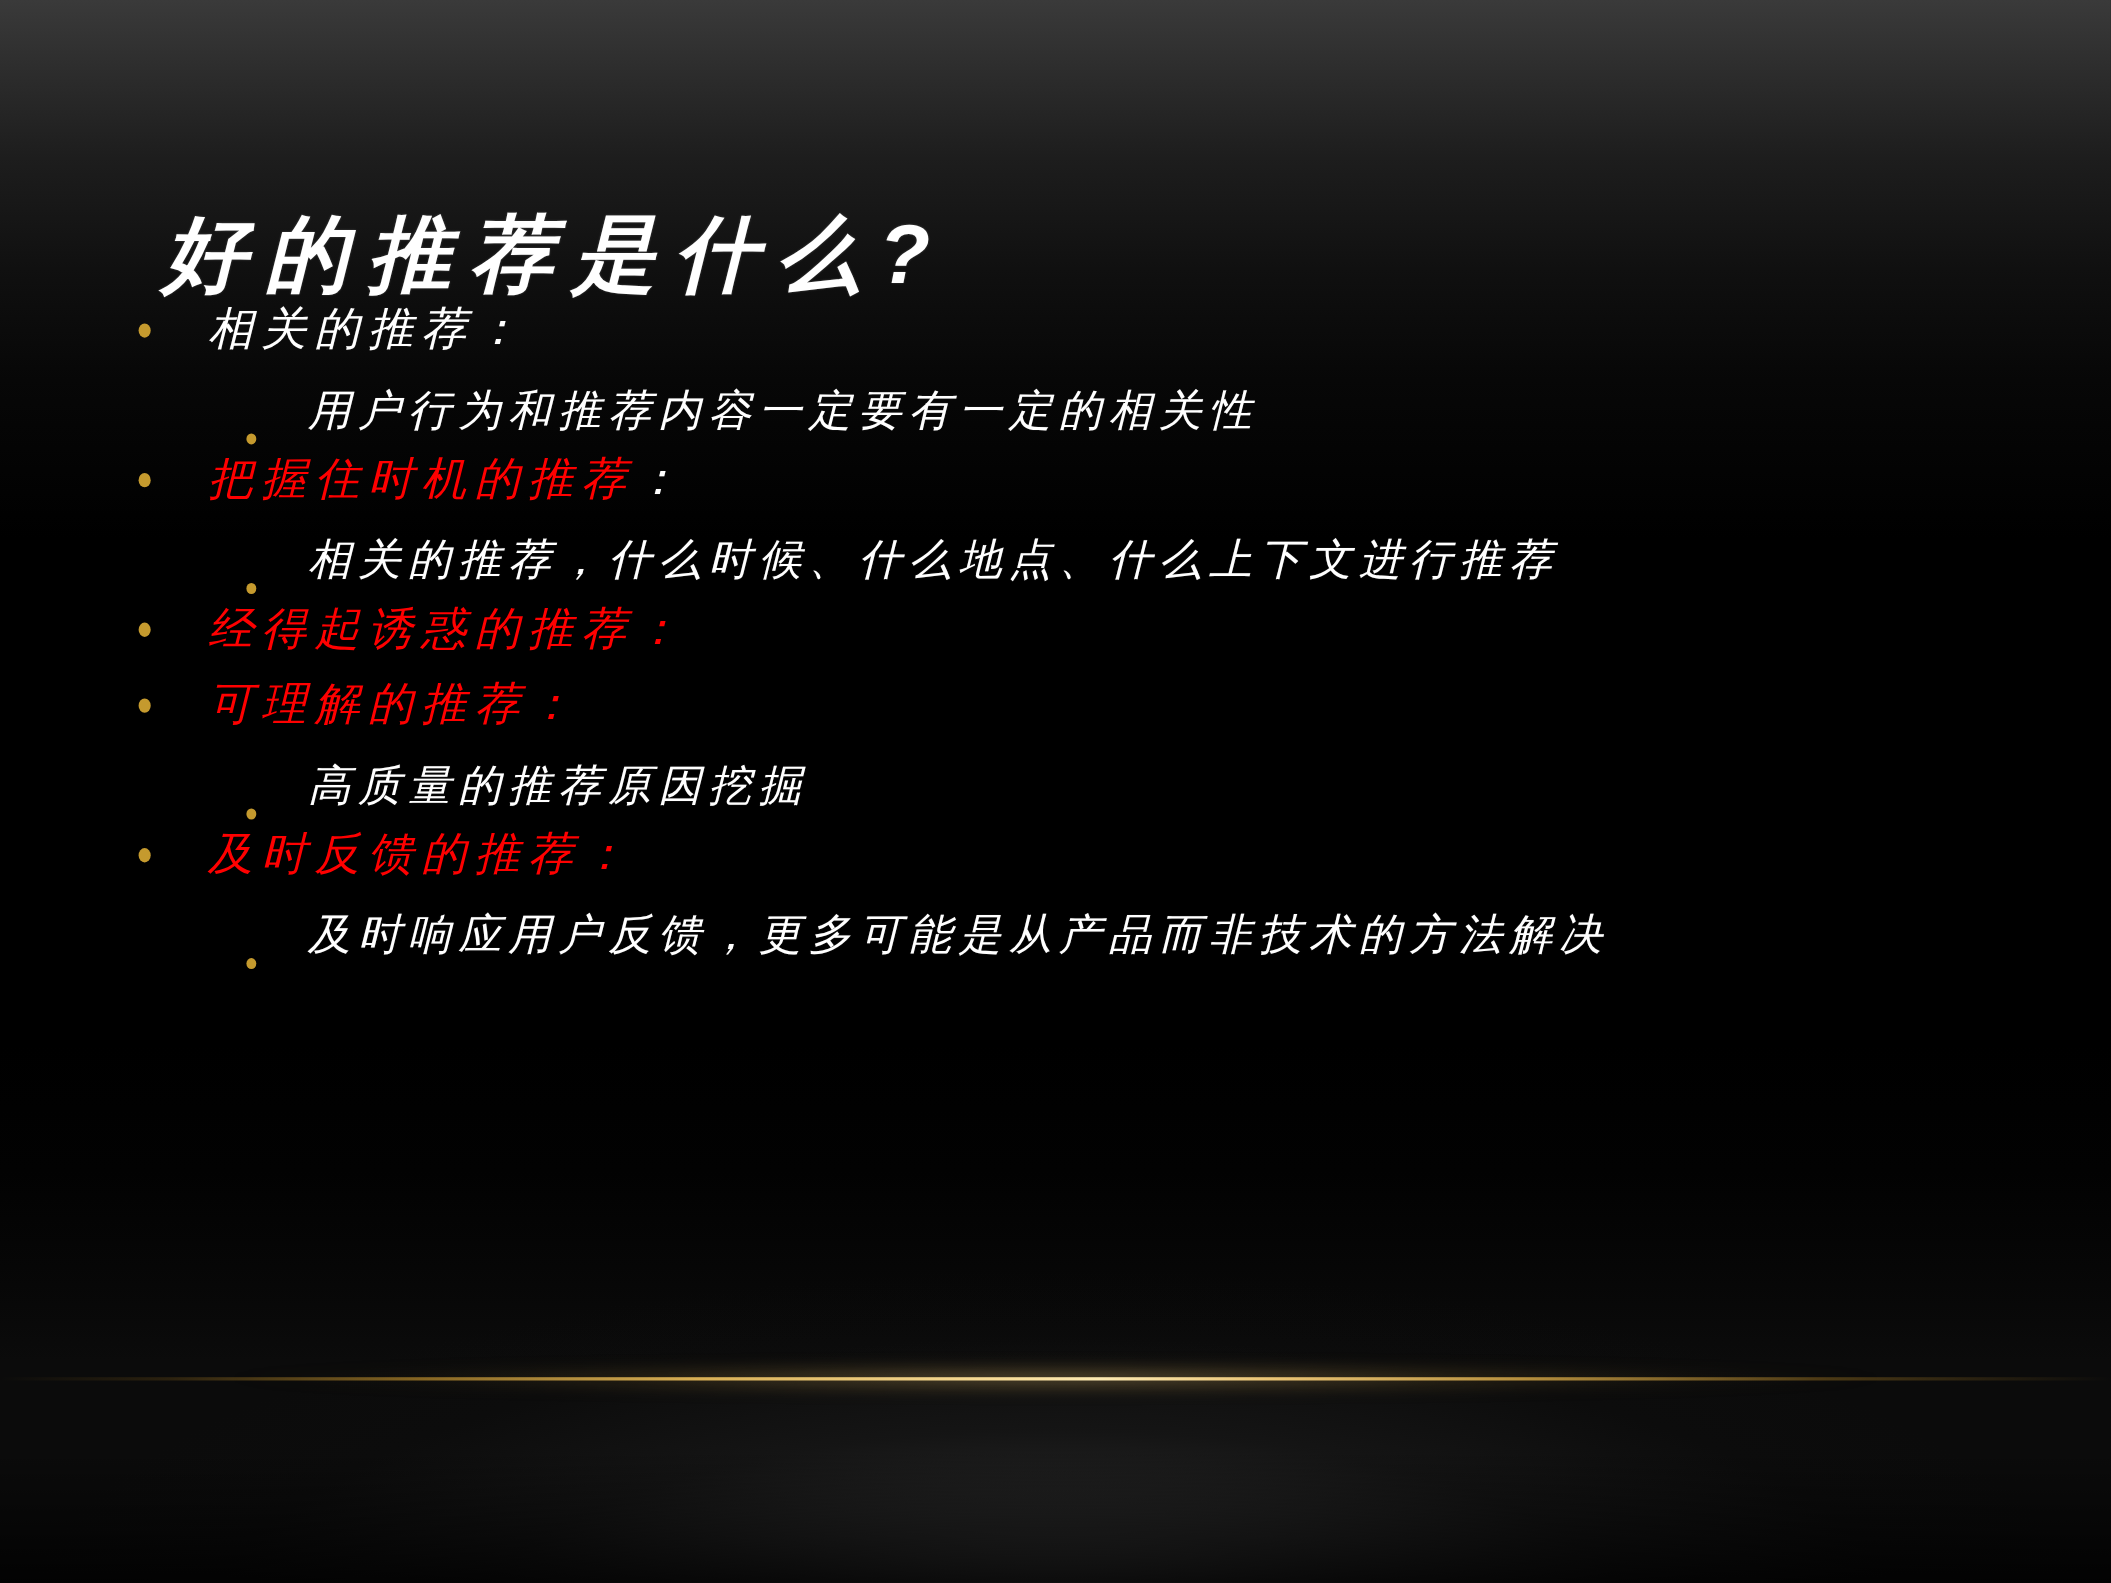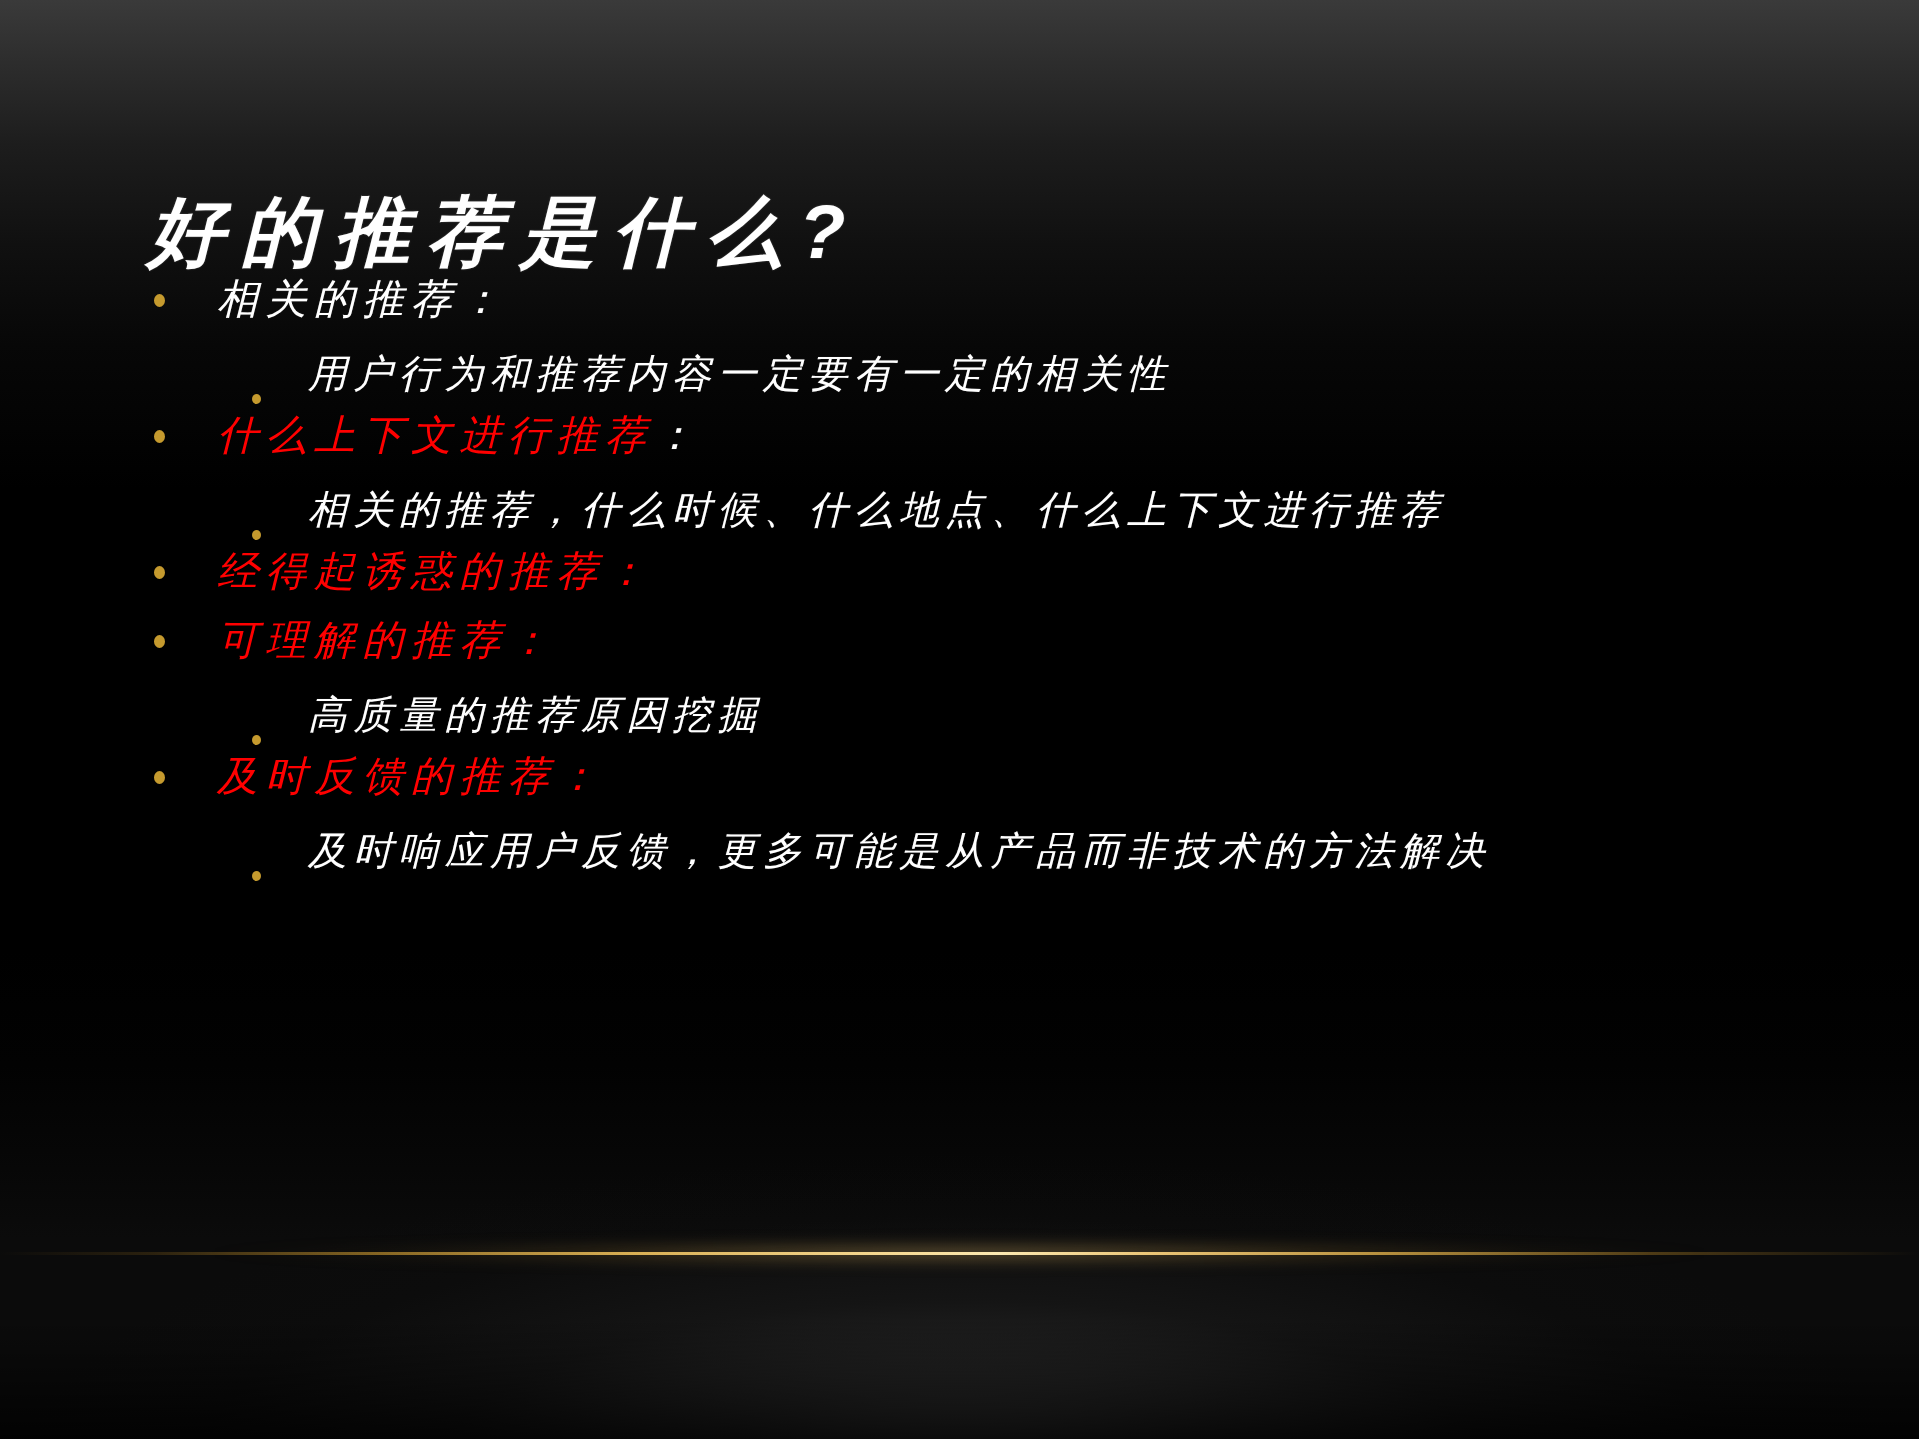--- a/index.html
+++ b/index.html
@@ -105,21 +105,20 @@
     white-space: nowrap;
     text-shadow: 0 0 2px rgba(255,255,255,0.25);
   }
 
   
   #body-list {
     position: absolute;
     left: 0;
     top: 268px;
     width: 1745px;
-    padding-left: 28px;
   }
   .row {
     display: flex;
     align-items: flex-start;
     box-sizing: border-box;
   }
   .row.lvl1 {
     padding-left: 126px;
     height: 69px;
   }
@@ -184,21 +183,21 @@
       <div class="row lvl1">
         <span class="dot" style="background: rgb(197, 154, 46);"></span>
         <span class="txt"><span class="c-white">相关的推荐：</span></span>
       </div>
       <div class="row lvl2">
         <span class="dot" style="background: rgb(197, 154, 46);"></span>
         <span class="txt"><span class="c-white">用户行为和推荐内容一定要有一定的相关性</span></span>
       </div>
       <div class="row lvl1">
         <span class="dot" style="background: rgb(197, 154, 46);"></span>
-        <span class="txt"><span class="c-red">什么上下文进行推荐</span><span class="c-white">：</span></span>
+        <span class="txt"><span class="c-red">把握住时机的推荐</span><span class="c-white">：</span></span>
       </div>
       <div class="row lvl2">
         <span class="dot" style="background: rgb(197, 154, 46);"></span>
         <span class="txt"><span class="c-white">相关的推荐，什么时候、什么地点、什么上下文进行推荐</span></span>
       </div>
       <div class="row lvl1">
         <span class="dot" style="background: rgb(197, 154, 46);"></span>
         <span class="txt"><span class="c-red">经得起诱惑的推荐：</span></span>
       </div>
       <div class="row lvl1">

